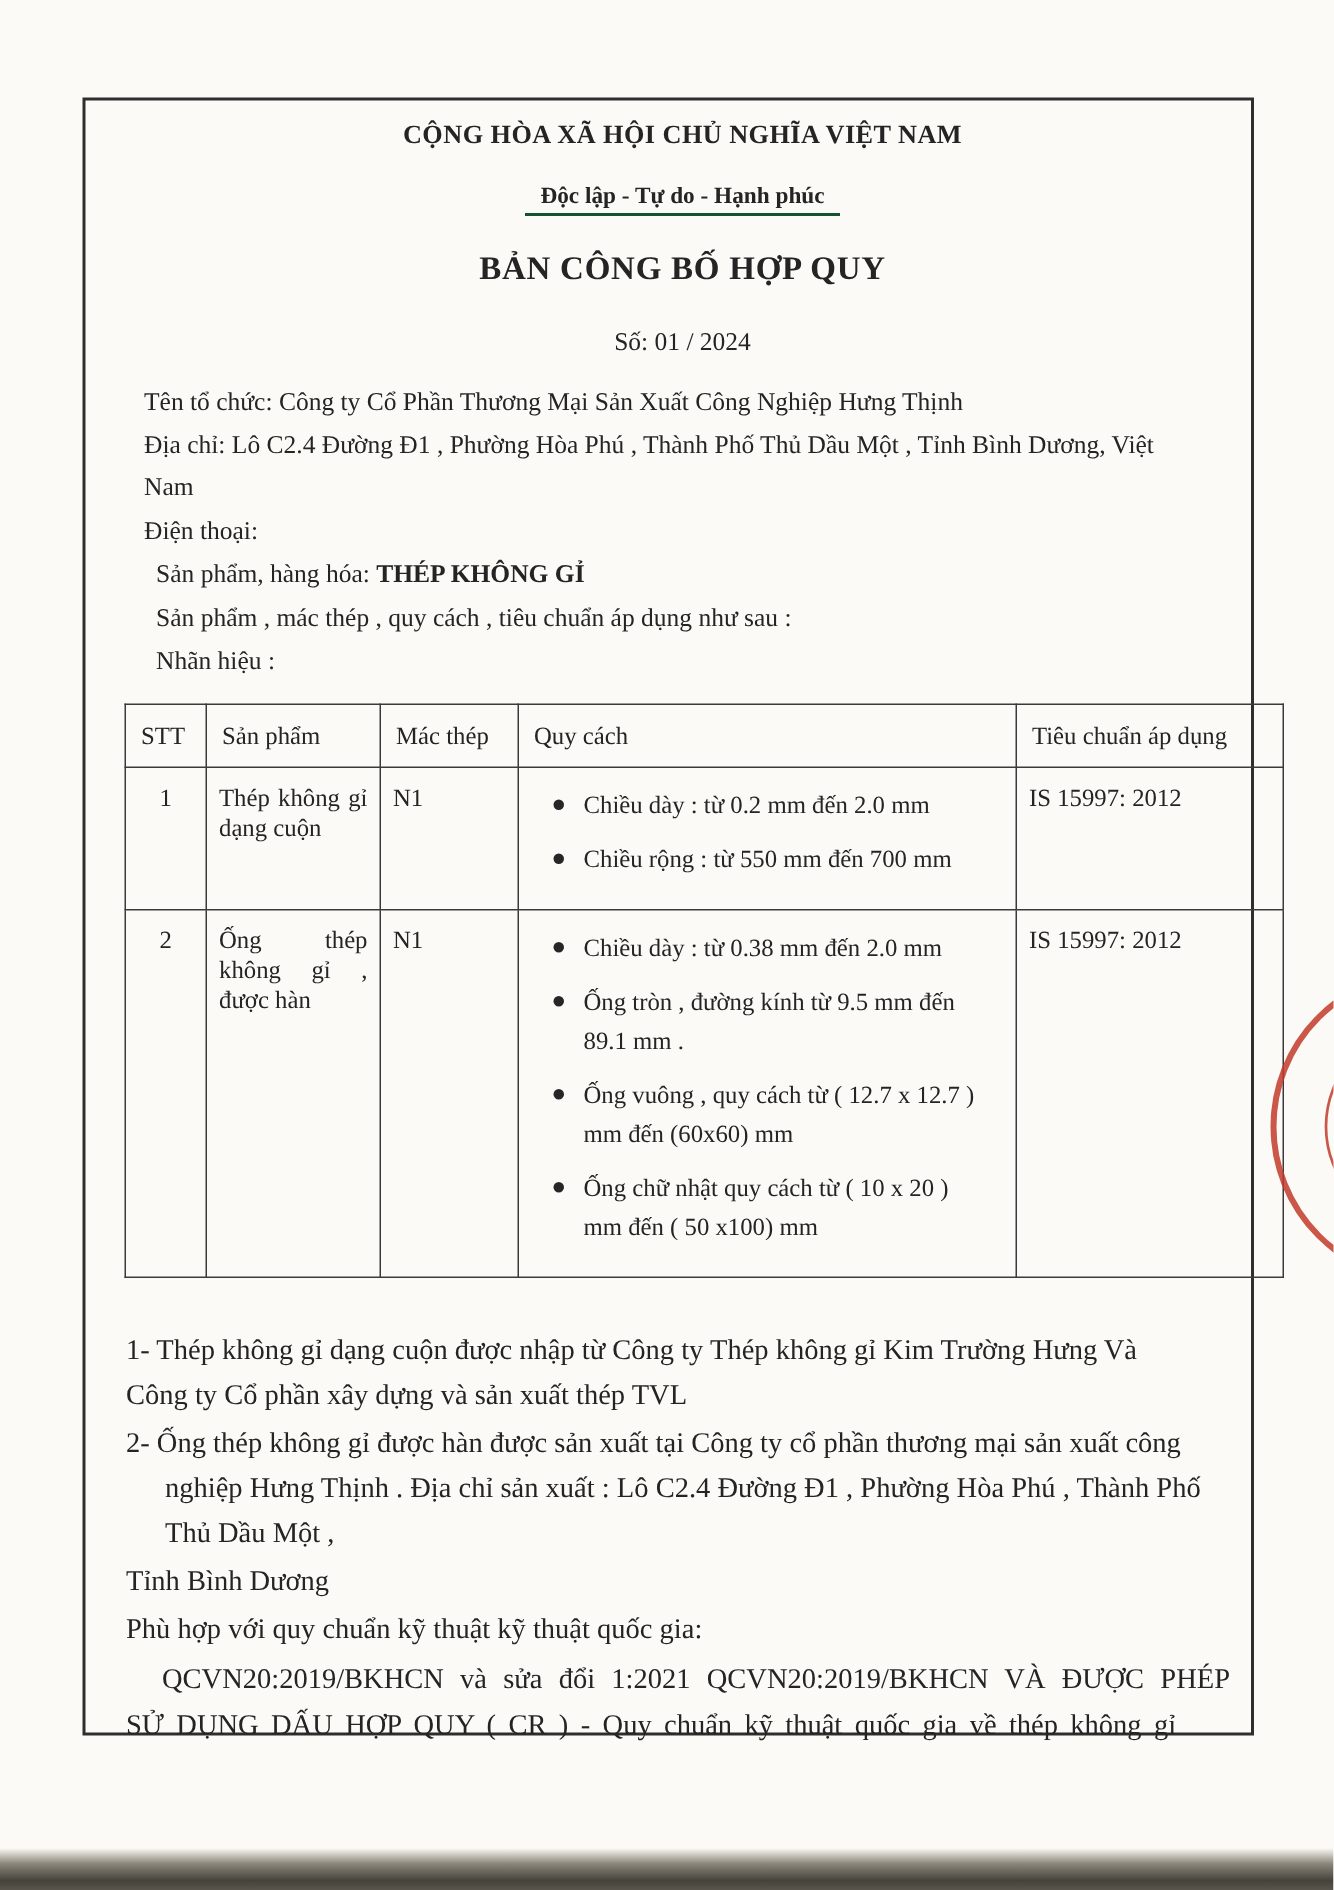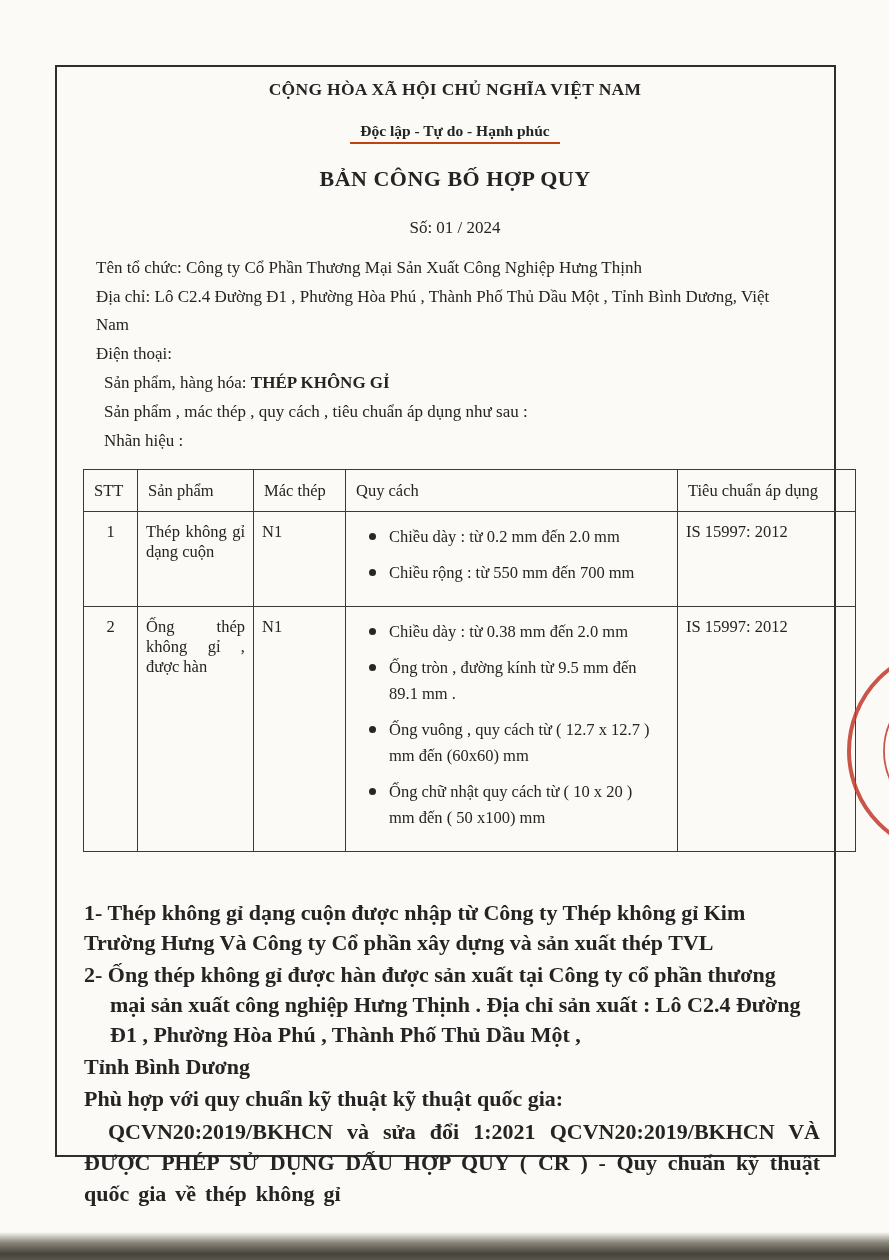--- a/index.html
+++ b/index.html
@@ -21,41 +21,41 @@
     padding-top: 12px;
     background: transparent;
     padding-left: 19px;
   }
 
   .motto { text-align: center; }
   .motto-line1 { font-size: 17.5px; font-weight: bold; letter-spacing: 0.3px; }
   .motto-line2 {
     display: inline-block;
     font-size: 15.5px; font-weight: bold;
-    border-bottom: 2px solid #c2410c;
+    border-bottom: 2px solid #14532d;
     padding: 2px 10px 2px;
     margin-top: 2px;
   }
 
   .doc-title {
     text-align: center;
     font-size: 22px; font-weight: bold;
     letter-spacing: 0.5px;
     margin: 22px 0 26px;
   }
   .doc-number { text-align: center; font-size: 17px; margin-bottom: 14px; }
 
   .info { padding: 2px 44px 0 20px; font-size: 17px; line-height: 28px; }
   .info p { margin: 0 0 1px; }
   .indent-sm { padding-left: 8px; }
   .bold { font-weight: bold; }
 
   table.spec {
     border-collapse: collapse;
-    margin: 14px 1px 12px 7px;
+    margin: 14px 1px 0 7px;
     width: 772px;
     font-size: 16.5px;
     table-layout: fixed;
   }
   table.spec th, table.spec td { border: 1.5px solid #3a3a3a; box-sizing: border-box; }
   table.spec th {
     font-weight: normal;
     padding: 8px 10px;
     text-align: left;
     height: 42px;
@@ -72,21 +72,21 @@
 
   .qc-item { display: flex; margin: 2px 0 10px; }
   .qc-dot {
     flex: none;
     width: 7px; height: 7px; border-radius: 50%;
     background: #262626;
     margin: 9px 13px 0 15px;
   }
   .qc-text { width: 272px; line-height: 26px; }
 
-  .notes { padding: 34px 14px 0 8px; font-size: 22px; line-height: 30px; font-weight: bold; }
+  .notes { padding: 34px 14px 0 8px; font-size: 19px; line-height: 30px; }
   .notes p { margin: 0 0 2px; }
   .note-1 { margin-left: 40px; max-width: 712px; }
   .note-2 { margin-left: 40px; max-width: 702px; padding-left: 26px; text-indent: -26px; }
   .province-line, .conf-intro { margin-left: 25px; }
   .conf-detail {
     text-align: justify;
     text-indent: 24px;
     word-spacing: 3.5px;
     line-height: 31px;
     max-width: 772px;

